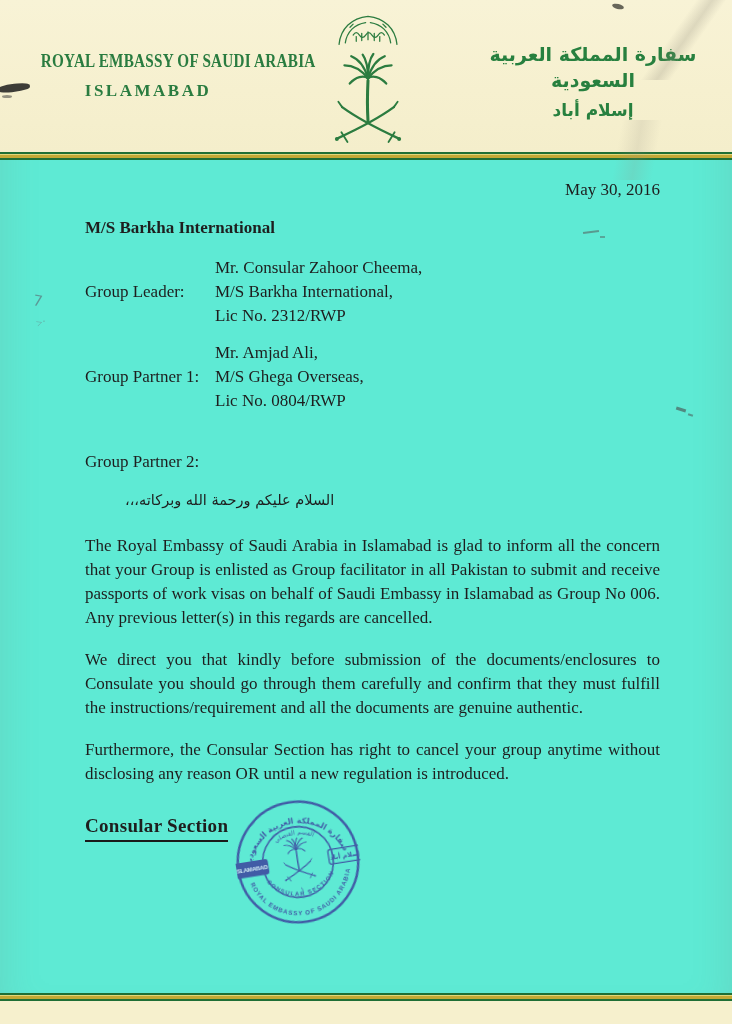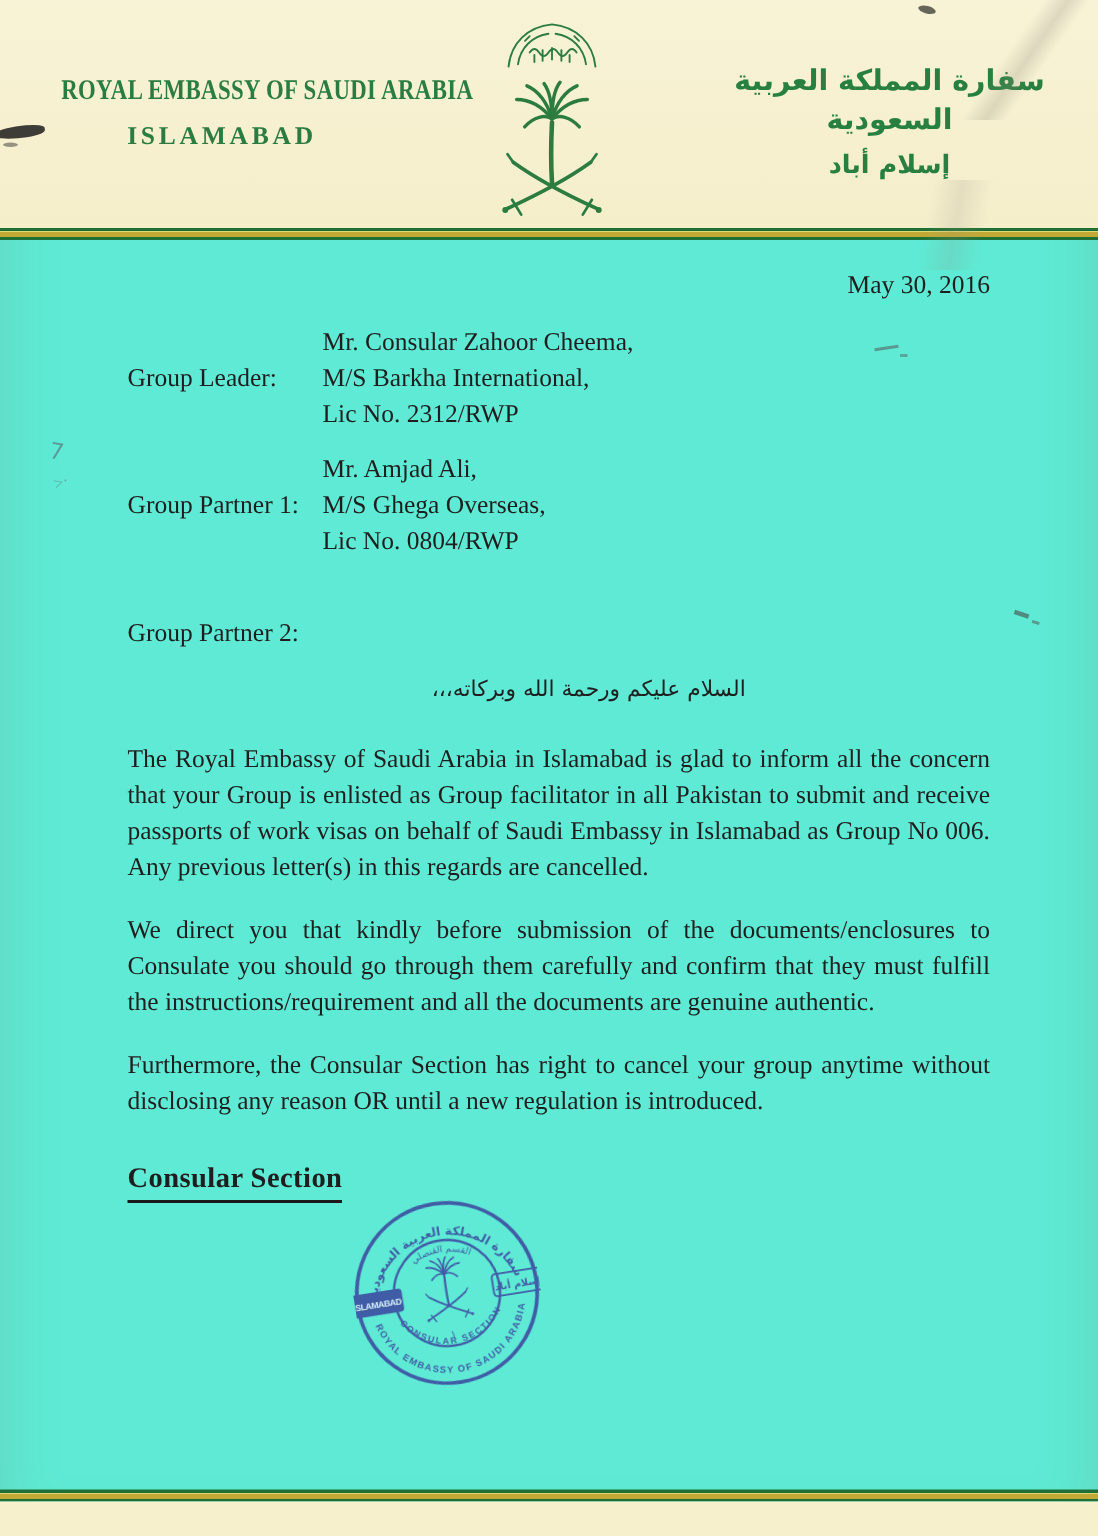--- a/index.html
+++ b/index.html
@@ -24,21 +24,21 @@
   .rule-top{top:152px;} .rule-bottom{top:993px;}
   .band-bottom{position:absolute;left:0;top:1001px;width:732px;height:23px;background:#f6f0cd;}
   
   .body{position:absolute;left:0;top:160px;width:720px;padding:18px 60px 0 85px;box-sizing:border-box;
         font-size:17px;line-height:24px;}
   .date{text-align:right;margin-bottom:14px;}
   .addressee{font-weight:bold;margin-bottom:16px;}
   .group-row{display:flex;margin-bottom:13px;}
   .group-label{width:130px;flex:none;padding-top:24px;}
   .group-lines div{line-height:24px;}
-  .salutation{text-align:center;margin:14px 0 22px 40px;direction:rtl;
+  .salutation{text-align:left;margin:14px 0 22px 40px;direction:rtl;
         font-family:"DejaVu Sans", sans-serif;font-size:14.5px;}
   .para{text-align:justify;margin:0 0 18px 0;}
   .b{font-weight:normal;}
   .sig-row{margin-top:28px;}
   .signature{display:inline-block;font-size:19px;font-weight:bold;
         border-bottom:2.5px solid #1a1a1a;padding-bottom:2px;letter-spacing:.3px;}
   
   .stamp{position:absolute;left:236px;top:800px;width:124px;height:124px;
         transform:rotate(-9deg);opacity:.82;filter:blur(.35px);}
   
@@ -118,20 +118,21 @@
     <div class="hdr-right">
       <div class="hdr-name-ar">سفارة المملكة العربية السعودية</div>
       <div class="hdr-city-ar">إسلام أباد</div>
     </div>
   </div>
 
   <div class="rule rule-top"></div>
 
   <div class="body">
     <div class="date">May 30, 2016</div>
+    <div class="addressee">M/S Barkha International</div>
 
     <div class="group-row">
       <div class="group-label">Group Leader:</div>
       <div class="group-lines">
         <div>Mr. Consular Zahoor Cheema,</div>
         <div>M/S Barkha International,</div>
         <div>Lic No. 2312/RWP</div>
       </div>
     </div>
 

